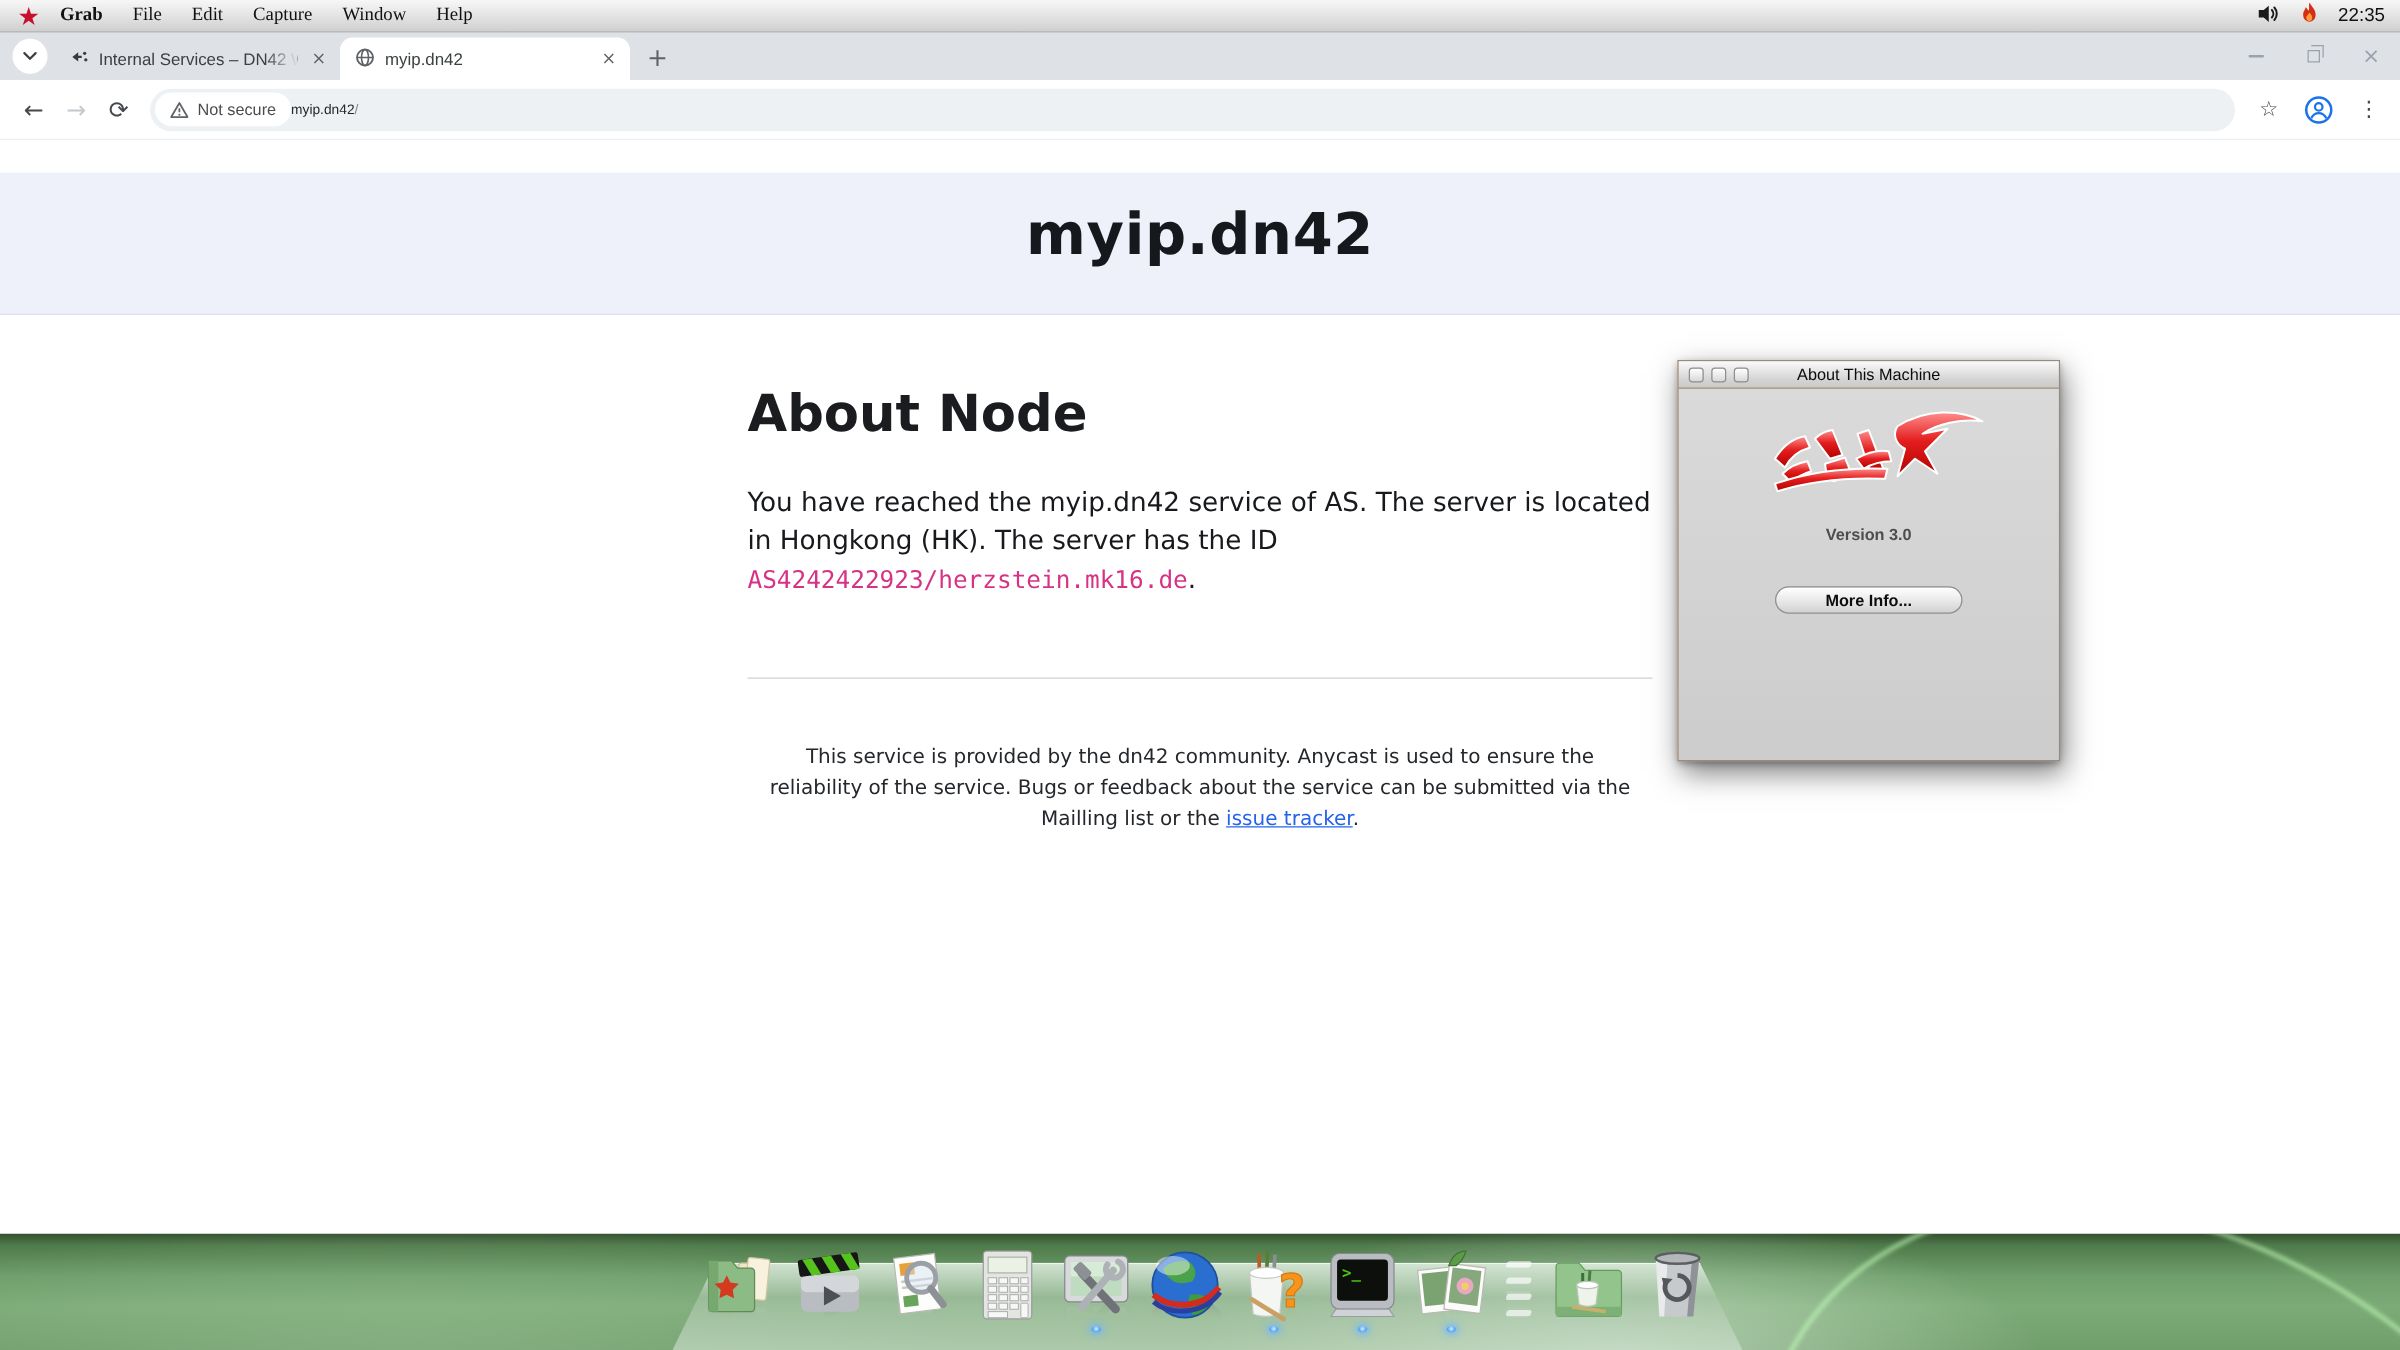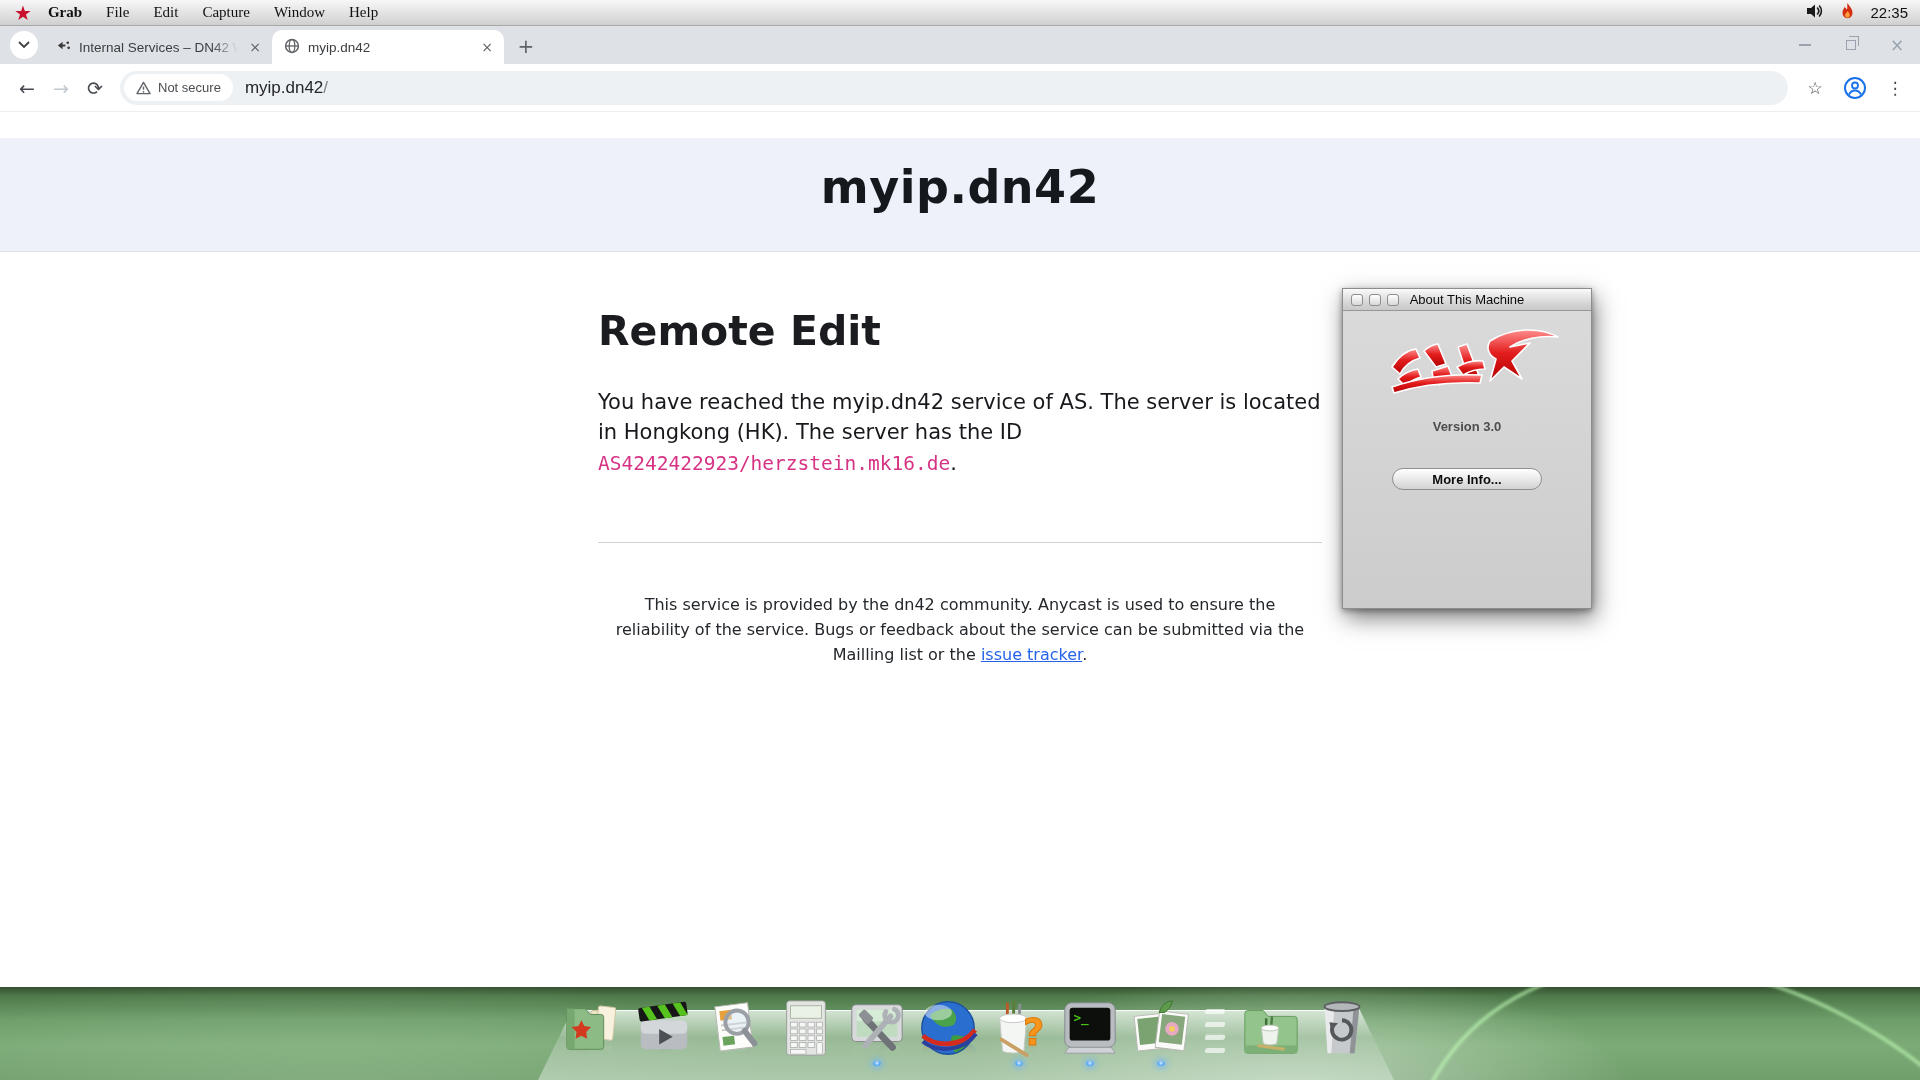--- a/index.html
+++ b/index.html
@@ -49,42 +49,42 @@
   .wc-close { font-size:17px; color:#9aa3ad; }
 
   #toolbar { height:48px; background:#fff; border-bottom:1px solid #eceef1; display:flex; align-items:center; padding:0 10px; }
   .nav-btn { width:34px; height:34px; border-radius:50%; display:flex; align-items:center; justify-content:center;
     font-size:19px; color:#45494e; flex:none; }
   .nav-btn.disabled { color:#c4c9ce; }
   #omnibox { flex:1; height:34px; background:#eef1f4; border-radius:17px; margin:0 12px 0 8px;
     display:flex; align-items:center; padding:0 14px 0 4px; min-width:0; }
   #sec-chip { background:#fff; height:27px; border-radius:14px; padding:0 12px; display:flex; align-items:center; gap:7px;
     font-size:13px; color:#494d51; flex:none; }
-  #url-text { margin-left:12px; font-size:17px; color:#24262a; white-space:nowrap; }
+  #url-text { margin-left:0; font-size:11px; color:#24262a; white-space:nowrap; }
   #url-text .path { color:#80858b; }
   #tb-right { display:flex; align-items:center; gap:10px; }
   .tb-ic { width:30px; height:30px; display:flex; align-items:center; justify-content:center; font-size:17px; color:#45494e; }
 
   
   #page { position:absolute; top:112px; left:0; width:1920px; height:875px; background:#fff; overflow:hidden;
     font-family:"DejaVu Sans", sans-serif; color:#17191c; }
   #banner { height:114px; background:#eef1f9; border-bottom:1px solid #dde1ea;
     display:flex; align-items:center; justify-content:center; }
   #banner h1 { margin:0 0 16px 0; font-size:46px; font-weight:bold; color:#15181c; letter-spacing:.5px; }
   #main-col { width:724px; margin:0 auto; }
   .sec-h { font-size:41px; font-weight:bold; line-height:1.05; margin:74px 0 0 0; color:#1a1c1f; }
   .body-p { font-size:21px; margin:34px 0 0 0; line-height:1.45; }
   #remote-h { margin-top:58px; }
   code.server-id { font-family:"DejaVu Sans Mono", monospace; font-size:19.5px; color:#d63384; }
   #rule { border:none; border-top:1px solid #cfd2d7; margin:64px 0 0 0; }
   #page-footer { width:690px; margin:50px auto 0; text-align:center; font-size:16px; line-height:1.55; color:#24272b; }
   #page-footer a { color:#2563eb; text-decoration:underline; }
 
   
-  #about-win { position:absolute; left:1342px; top:288px; width:250px; height:321px; z-index:20;
+  #about-win { position:absolute; left:1342px; top:288px; width:306px; height:321px; z-index:20;
     background:#fdba74; border:1px solid #8d8d8d; box-shadow:3px 9px 22px rgba(0,0,0,.5), 0 2px 6px rgba(0,0,0,.35);
     font-family:"Liberation Sans", sans-serif; }
   #about-tb { height:22px; background:linear-gradient(#fafafa,#d4d4d4 70%,#c9c9c9); border-bottom:1px solid #979797;
     display:flex; align-items:center; padding:0 8px; position:relative; }
   .atb-btn { width:12px; height:12px; border:1px solid #8e8e8e; border-radius:3px;
     background:linear-gradient(#ffffff,#d8d8d8); margin-right:6px; flex:none; }
   #about-title { position:absolute; left:0; right:0; text-align:center; font-size:13px; color:#0b0b0b; }
   #about-body { height:297px; background:linear-gradient(#dadada,#cccccc); text-align:center; padding-top:8px;font-weight:bold; }
   #rs-logo { width:210px; height:86px; margin:2px auto 0; }
   #about-version { font-size:13px; color:#4d4d4d; margin-top:8px; }
@@ -229,21 +229,21 @@
     </div>
   </div>
 
   <div id="page">
     <div id="banner">
       <h1>myip.dn42</h1>
     </div>
 
     <div id="main-col">
 
-      <div class="sec-h" id="remote-h">Remote Edit</div>
+      <div class="sec-h" id="remote-h">About Node</div>
       <p class="body-p"><span>You have reached the myip.dn42 service of AS. The server is located in Hongkong (HK). The server has the ID </span><code class="server-id">AS4242422923/herzstein.mk16.de</code><span>.</span></p>
 
       <hr id="rule">
     </div>
 
     <p id="page-footer"><span>This service is provided by the dn42 community. Anycast is used to ensure the reliability of the service. Bugs or feedback about the service can be submitted via the Mailling list or the </span><a href="#">issue tracker</a><span>.</span></p>
   </div>
 </div>
 
 <div id="about-win">

